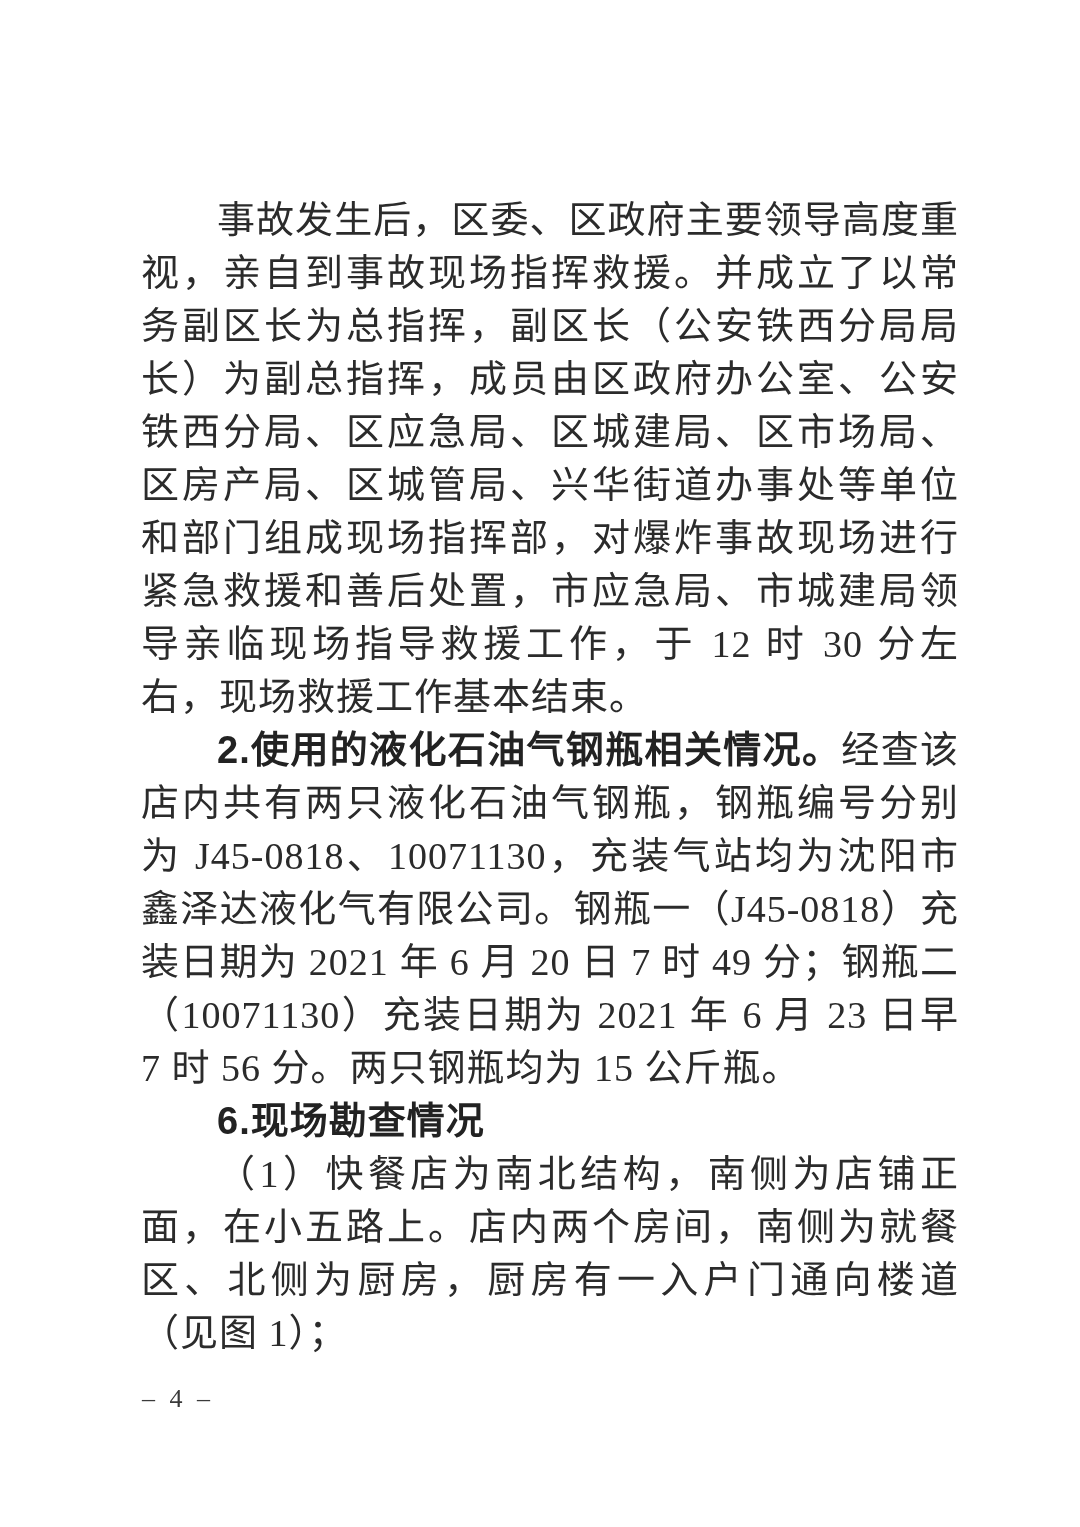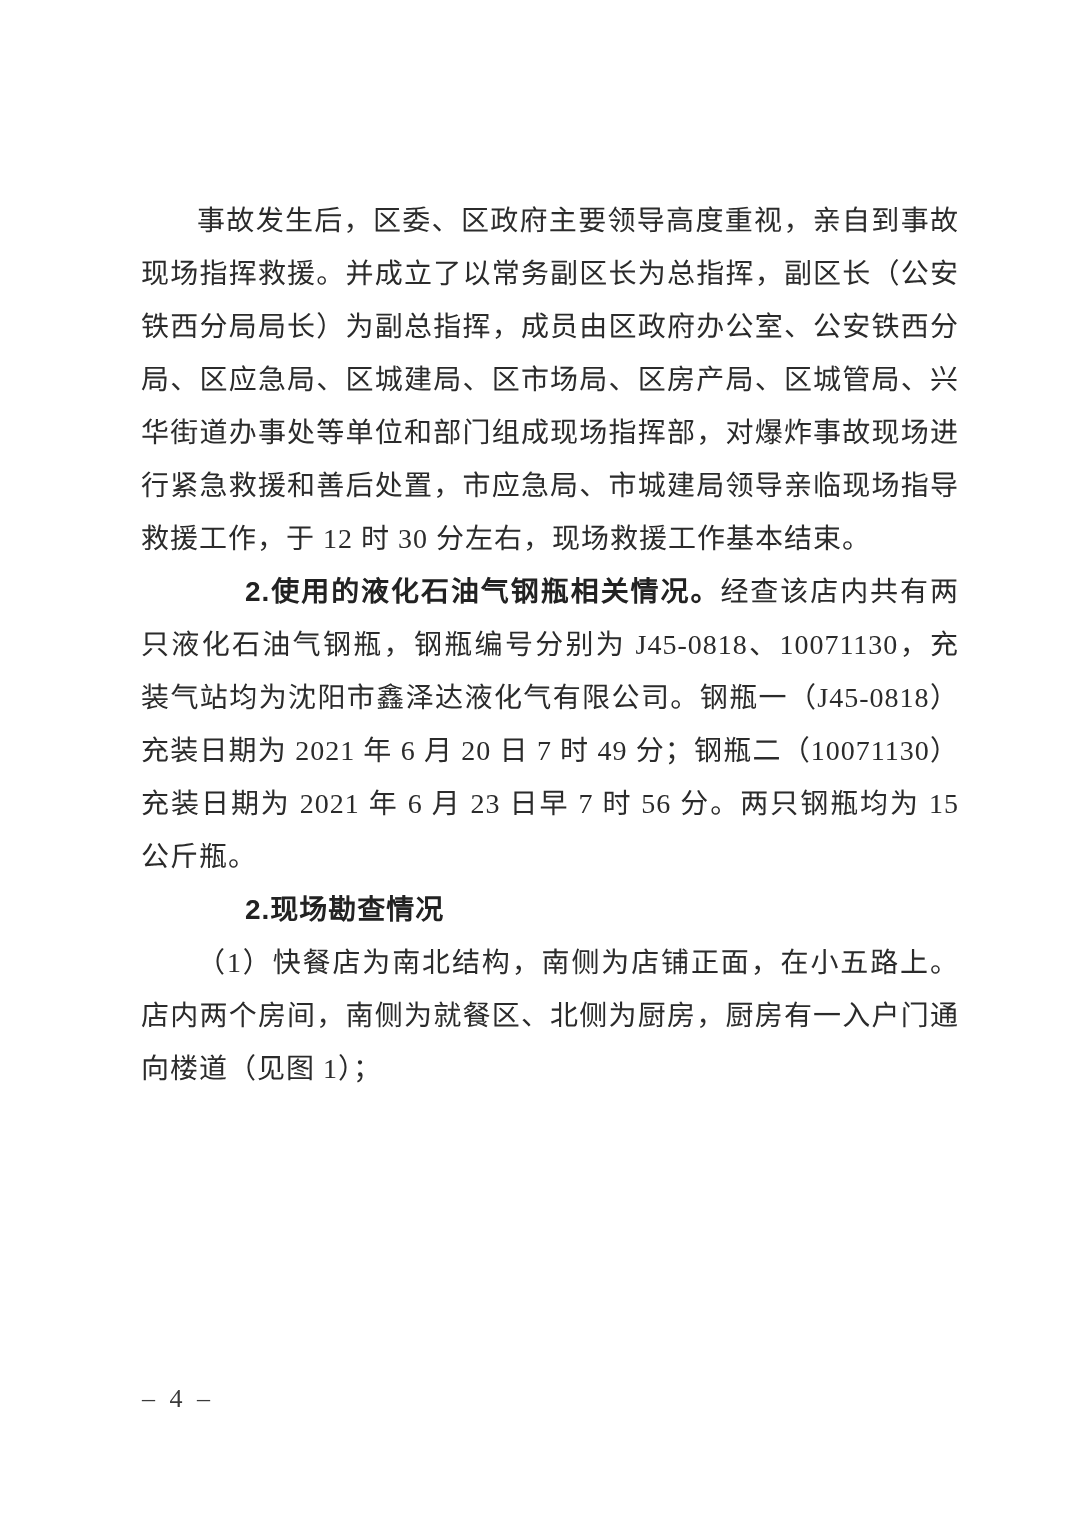--- a/index.html
+++ b/index.html
@@ -14,39 +14,38 @@
     background: #ffffff;
     overflow: hidden;
     font-family: "Liberation Serif", "DejaVu Serif", serif;
     color: #2b2b2b;
   }
   .text-block {
     position: absolute;
     left: 141px;
     top: 194px;
     width: 818px;
-    font-size: 28px;
+    font-size: 38px;
     line-height: 53px;
     letter-spacing: 1px;
     text-align: justify;
     text-justify: inter-ideograph;
   }
   .para {
     margin: 0;
     padding: 0;
     text-indent: 2em;
   }
   .run {
     
   }
   .run-bold {
     font-weight: 700;
     font-family: "Liberation Sans", "DejaVu Sans", sans-serif;
     color: #222222;
-    margin-left: 48px;
   }
   .footer {
     position: absolute;
     left: 142px;
     top: 1384px;
     font-size: 26px;
     letter-spacing: 4px;
     color: #3a3a3a;
     font-family: "Liberation Serif", "DejaVu Serif", serif;
   }
@@ -56,21 +55,21 @@
 
 <div class="page">
 
   <div class="text-block">
 
     <p class="para"><span class="run">事故发生后，区委、区政府主要领导高度重视，亲自到事故现场指挥救援。并成立了以常务副区长为总指挥，副区长（公安铁西分局局长）为副总指挥，成员由区政府办公室、公安铁西分局、区应急局、区城建局、区市场局、区房产局、区城管局、兴华街道办事处等单位和部门组成现场指挥部，对爆炸事故现场进行紧急救援和善后处置，市应急局、市城建局领导亲临现场指导救援工作，于 12 时 30 分左右，现场救援工作基本结束。</span></p>
 
     <p class="para"><span class="run run-bold">2.使用的液化石油气钢瓶相关情况。</span><span class="run">经查该店内共有两只液化石油气钢瓶，钢瓶编号分别为 J45-0818、10071130，充装气站均为沈阳市鑫泽达液化气有限公司。钢瓶一（J45-0818）充装日期为 2021 年 6 月 20 日 7 时 49 分；钢瓶二（10071130）充装日期为 2021 年 6 月 23 日早 7 时 56 分。两只钢瓶均为 15 公斤瓶。</span></p>
 
 
-    <p class="para"><span class="run run-bold">2.现场勘查情况</span></p>
+    <p class="para"><span class="run run-bold">6.现场勘查情况</span></p>
 
     <p class="para"><span class="run">（1）快餐店为南北结构，南侧为店铺正面，在小五路上。店内两个房间，南侧为就餐区、北侧为厨房，厨房有一入户门通向楼道（见图 1）；</span></p>
 
 
 
   </div>
 
   <div class="footer"><span>– 4 –</span></div>
 
 </div>

